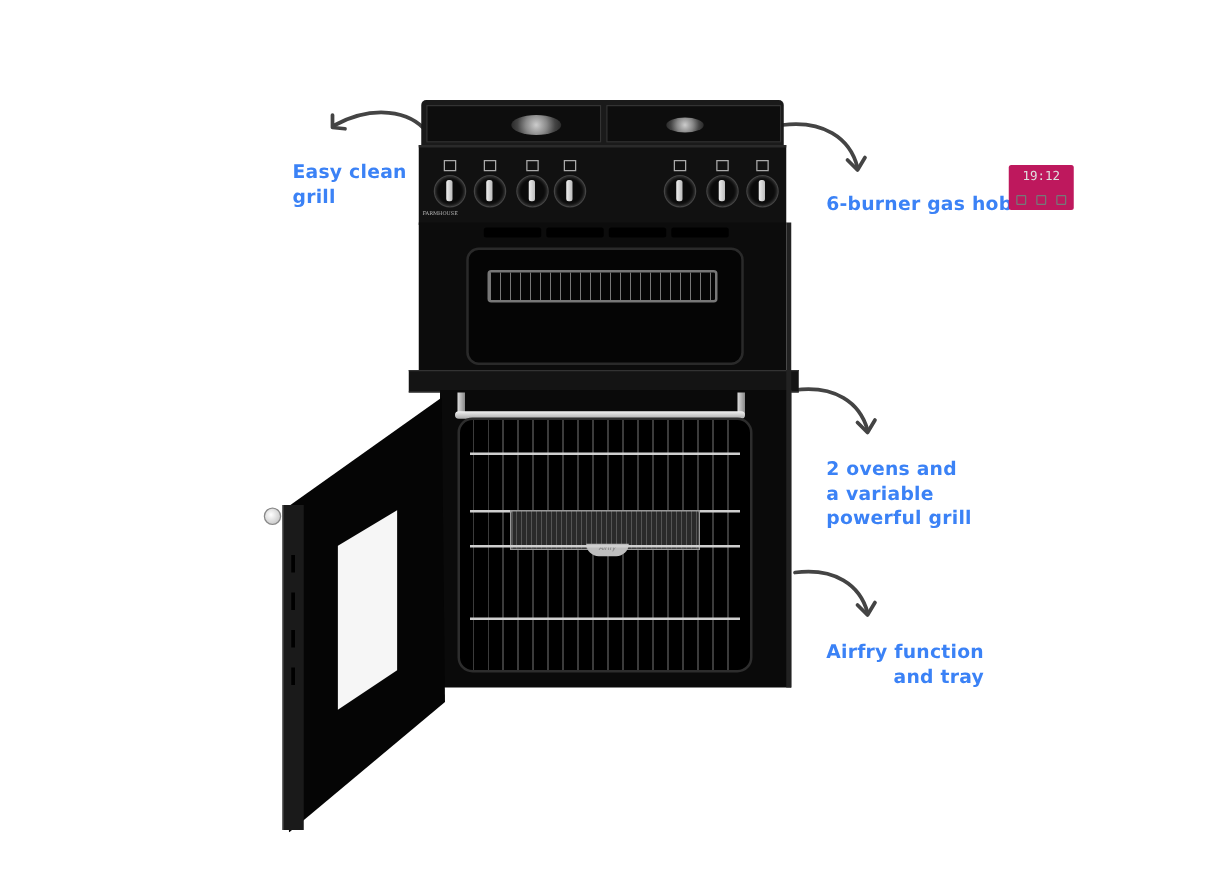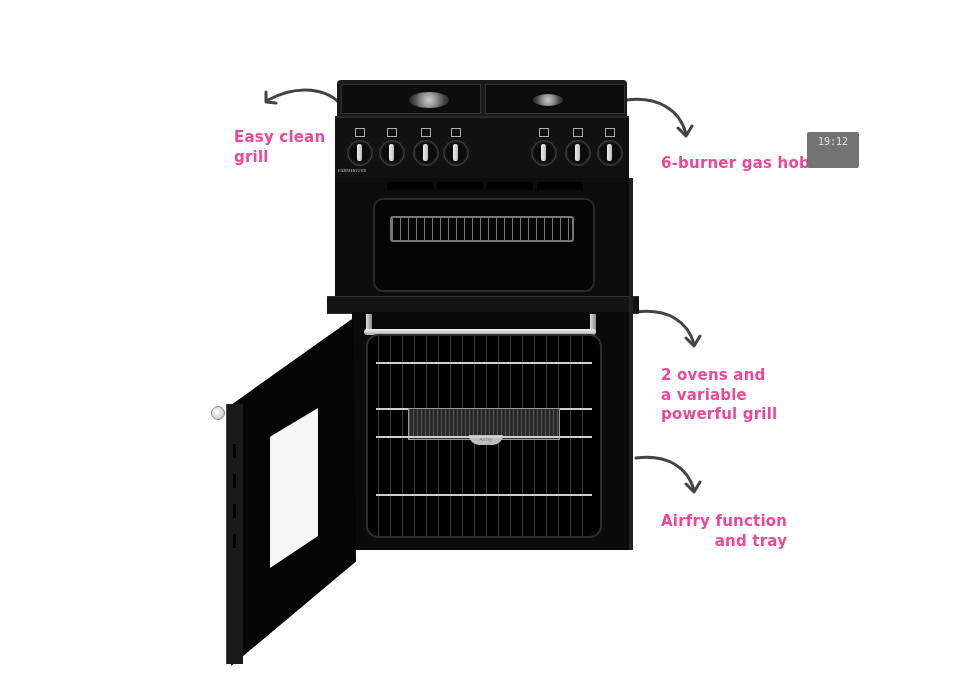--- a/index.html
+++ b/index.html
@@ -1,26 +1,26 @@
 <!DOCTYPE html>
 <html><head>
 <meta charset="utf-8">
 <style>
   html, body { margin:0; padding:0; }
   body { width:970px; height:700px; background:#ffffff; position:relative; overflow:hidden; font-family:"DejaVu Sans", sans-serif; }
-  .label { position:absolute; color:#ec4899; font-size:15px; line-height:19.5px; font-weight:600; letter-spacing:0.2px; }
+  .label { position:absolute; color:#3b82f6; font-size:15px; line-height:19.5px; font-weight:600; letter-spacing:0.2px; }
   .arrow { position:absolute; }
   .hob { position:absolute; left:337px; top:80px; width:290px; height:38px; background:#1a1a1a; border-radius:4px 4px 0 0; }
   .hob .grate { position:absolute; top:4px; height:28px; background:#0d0d0d; border:1px solid #333; }
   .burner { position:absolute; border-radius:50%; background:radial-gradient(circle,#ccc 0%,#888 40%,#444 70%,#222 100%); }
   .panel { position:absolute; left:335px; top:116px; width:294px; height:62px; background:#111; border-top:2px solid #2a2a2a; }
   .knob { position:absolute; top:22px; width:24px; height:24px; border-radius:50%; background:#0b0b0b; border:1px solid #444; box-shadow:inset 0 0 3px #555; }
   .knob::after { content:""; position:absolute; left:9px; top:3px; width:5px; height:17px; background:linear-gradient(90deg,#eee,#bbb); border-radius:2px; }
   .knob-sym { position:absolute; top:10px; width:8px; height:7px; border:1px solid #aaa; }
-  .display { position:absolute; left:472px; top:14px; width:52px; height:36px; background:#737373; border-radius:2px; }
+  .display { position:absolute; left:472px; top:14px; width:52px; height:36px; background:#be185d; border-radius:2px; }
   .display .time { position:absolute; left:0; right:0; top:4px; text-align:center; color:#e0e0e0; font-family:"DejaVu Sans Mono", monospace; font-size:10px; }
   .display .btns { position:absolute; bottom:4px; left:6px; right:6px; display:flex; justify-content:space-between; }
   .display .btns span { width:6px; height:6px; border:1px solid #777; border-radius:1px; }
   .brand { position:absolute; left:3px; top:50px; color:#bbb; font-size:4px; font-family:"DejaVu Serif", serif; }
   .upper { position:absolute; left:335px; top:178px; width:294px; height:118px; background:#0c0c0c; }
   .vents { position:absolute; top:4px; height:8px; background:#000; border-radius:2px; }
   .cavity1 { position:absolute; left:38px; top:20px; width:218px; height:90px; border:2px solid #2a2a2a; border-radius:10px; background:#050505; }
   .grill-bar { position:absolute; left:55px; top:38px; width:180px; height:22px; border:2px solid #777; border-radius:3px; background:repeating-linear-gradient(90deg,#777 0 1px,transparent 1px 8px); }
   .divider { position:absolute; left:327px; top:296px; width:312px; height:16px; background:#141414; border-top:1px solid #333; border-bottom:1px solid #333; }
   .lower { position:absolute; left:352px; top:312px; width:280px; height:238px; background:#0a0a0a; border-right:1px solid #555; }

